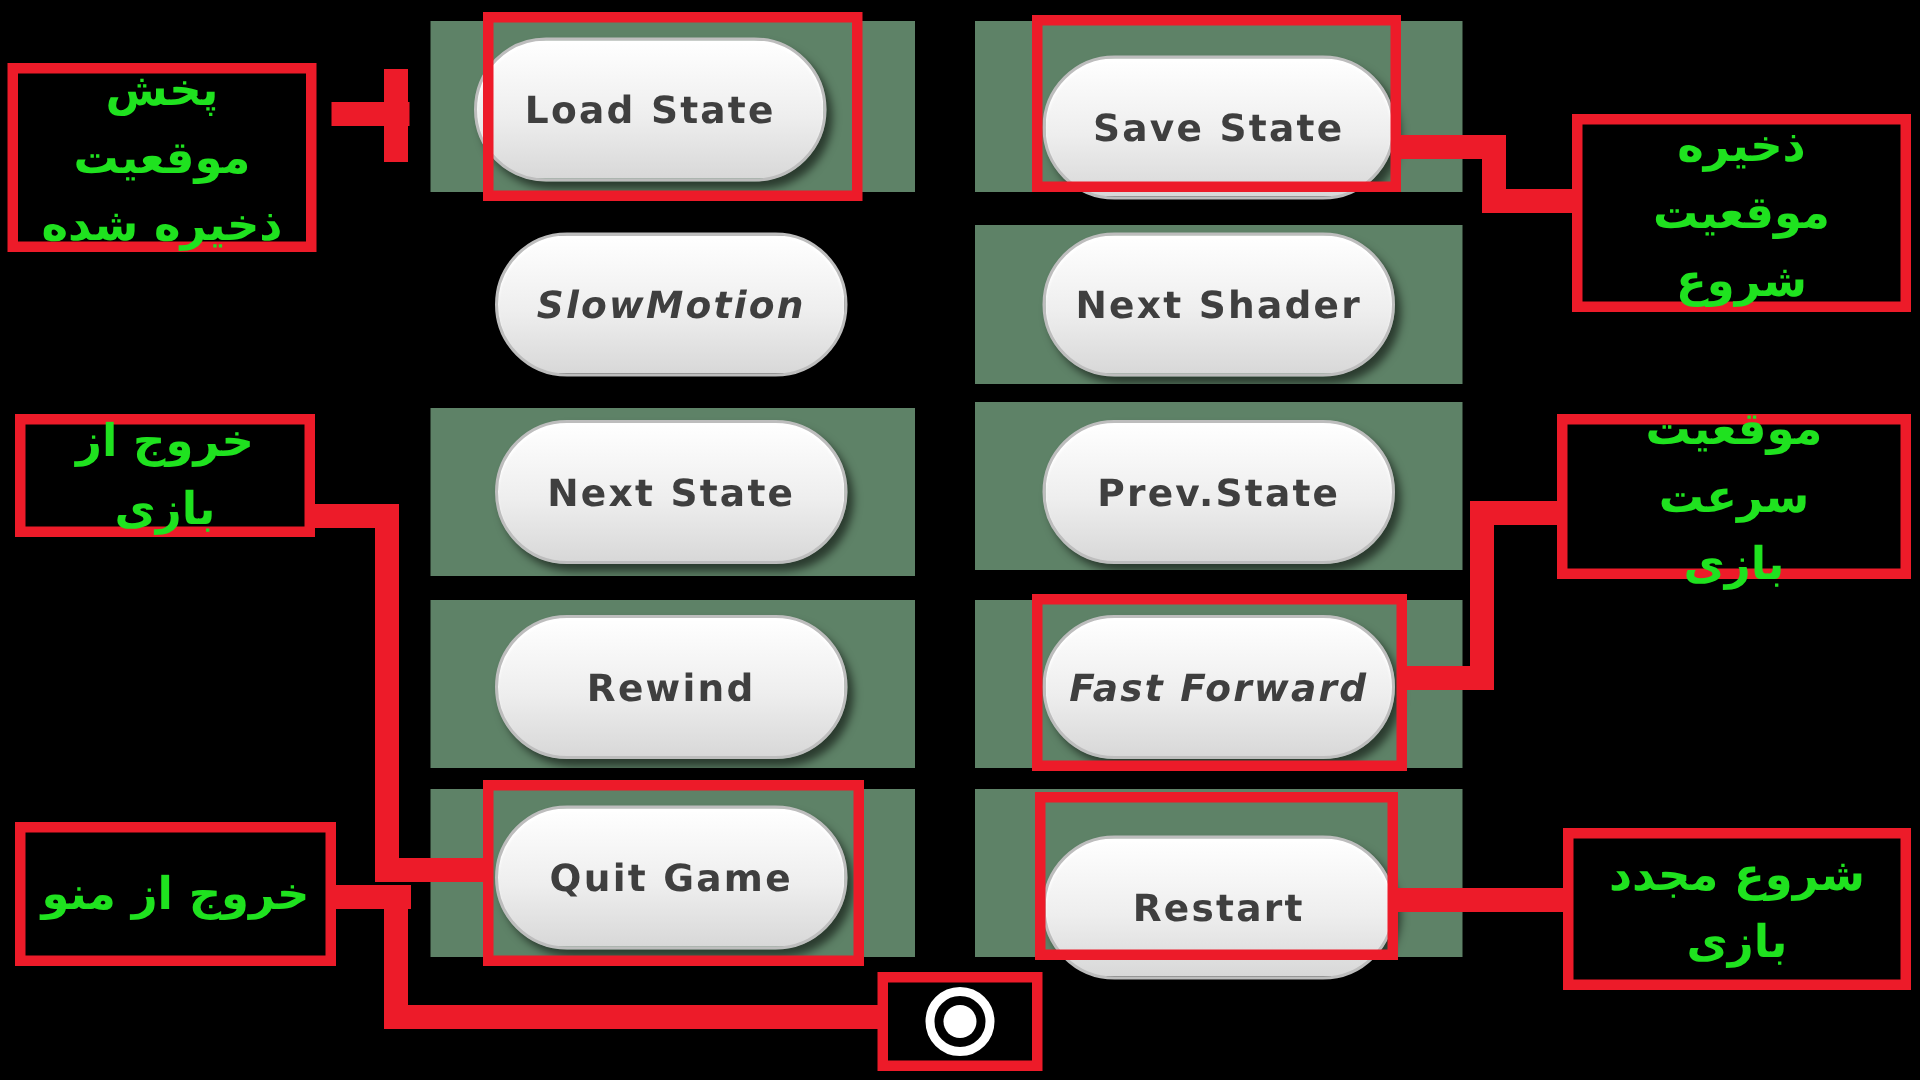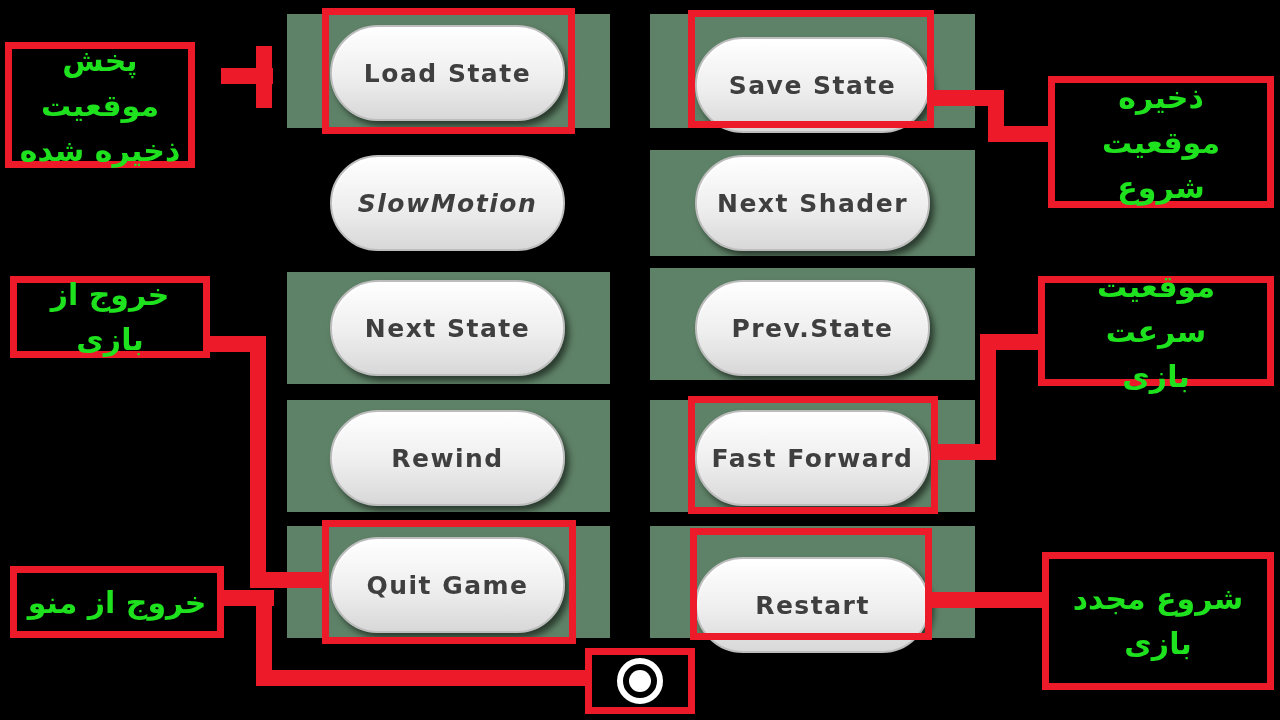--- a/index.html
+++ b/index.html
@@ -86,21 +86,21 @@
   <div class="strip" style="left:287px; top:14px;  width:323px; height:114px;"></div>
   <div class="strip" style="left:287px; top:272px; width:323px; height:112px;"></div>
   <div class="strip" style="left:287px; top:400px; width:323px; height:112px;"></div>
   <div class="strip" style="left:287px; top:526px; width:323px; height:112px;"></div>
   <div class="strip" style="left:650px; top:14px;  width:325px; height:114px;"></div>
   <div class="strip" style="left:650px; top:150px; width:325px; height:106px;"></div>
   <div class="strip" style="left:650px; top:268px; width:325px; height:112px;"></div>
   <div class="strip" style="left:650px; top:400px; width:325px; height:112px;"></div>
   <div class="strip" style="left:650px; top:526px; width:325px; height:112px;"></div>
 
-  <div class="pill" style="left:330px; top:25px;">
+  <div class="pill" style="left:316px; top:25px;">
       <span>Load State</span>
     </div>
   <div class="pill italic" style="left:330px; top:155px;">
       <span>SlowMotion</span>
     </div>
   <div class="pill" style="left:330px; top:280px;">
       <span>Next State</span>
     </div>
   <div class="pill" style="left:330px; top:410px;">
       <span>Rewind</span>
@@ -111,21 +111,21 @@
 
   <div class="pill" style="left:695px; top:25px;margin-top:12px;">
       <span>Save State</span>
     </div>
   <div class="pill" style="left:695px; top:280px;">
       <span>Prev.State</span>
     </div>
   <div class="pill" style="left:695px; top:155px;">
       <span>Next Shader</span>
     </div>
-  <div class="pill" style="left:695px; top:410px;">
+  <div class="pill" style="left:695px; top:410px;font-style:italic;">
       <span>Fast Forward</span>
     </div>
   <div class="pill" style="left:695px; top:537px;margin-top:20px;">
       <span>Restart</span>
     </div>
 
   <div class="hl" style="left:322px; top:8px;   width:253px; height:126px;"></div>
   <div class="hl" style="left:688px; top:10px;  width:246px; height:118px;"></div>
   <div class="hl" style="left:688px; top:396px; width:250px; height:118px;"></div>
   <div class="hl" style="left:322px; top:520px; width:254px; height:124px;"></div>
@@ -146,40 +146,40 @@
   <div class="conn" style="left:980px; top:334px; width:60px;  height:16px;"></div>
   <div class="conn" style="left:980px; top:334px; width:16px;  height:122px;"></div>
   <div class="conn" style="left:936px; top:444px; width:60px;  height:16px;"></div>
 
   <div class="conn" style="left:222px; top:590px; width:52px;  height:16px;"></div>
   <div class="conn" style="left:256px; top:590px; width:16px;  height:96px;"></div>
   <div class="conn" style="left:256px; top:670px; width:330px; height:16px;"></div>
 
   <div class="conn" style="left:930px; top:592px; width:114px; height:16px;"></div>
 
-  <div class="ann" style="left:5px;    top:42px;  width:190px; height:126px;">
+  <div class="ann" style="left:5px;    top:42px;  width:206px; height:126px;">
     <div>پخش موقعیت</div>
     <div>ذخیره شده</div>
   </div>
   <div class="ann" style="left:1048px; top:76px;  width:226px; height:132px;">
     <div>ذخیره موقعیت</div>
     <div>شروع</div>
   </div>
   <div class="ann" style="left:10px;   top:276px; width:200px; height:82px;">
     <div>خروج از</div>
     <div>بازی</div>
   </div>
   <div class="ann" style="left:1038px; top:276px; width:236px; height:110px;">
     <div>موقعیت سرعت</div>
     <div>بازی</div>
   </div>
-  <div class="ann" style="left:10px;   top:548px; width:214px; height:72px;margin-top:18px;">
+  <div class="ann" style="left:10px;   top:548px; width:214px; height:96px;">
     <div>خروج از منو</div>
   </div>
-  <div class="ann" style="left:1042px; top:552px; width:232px; height:138px;">
+  <div class="ann" style="left:1042px; top:552px; width:232px; height:108px;">
     <div>شروع مجدد</div>
     <div>بازی</div>
   </div>
 
   <div class="record-btn">
     <div class="record-inner"></div>
   </div>
 
 </div>
 

